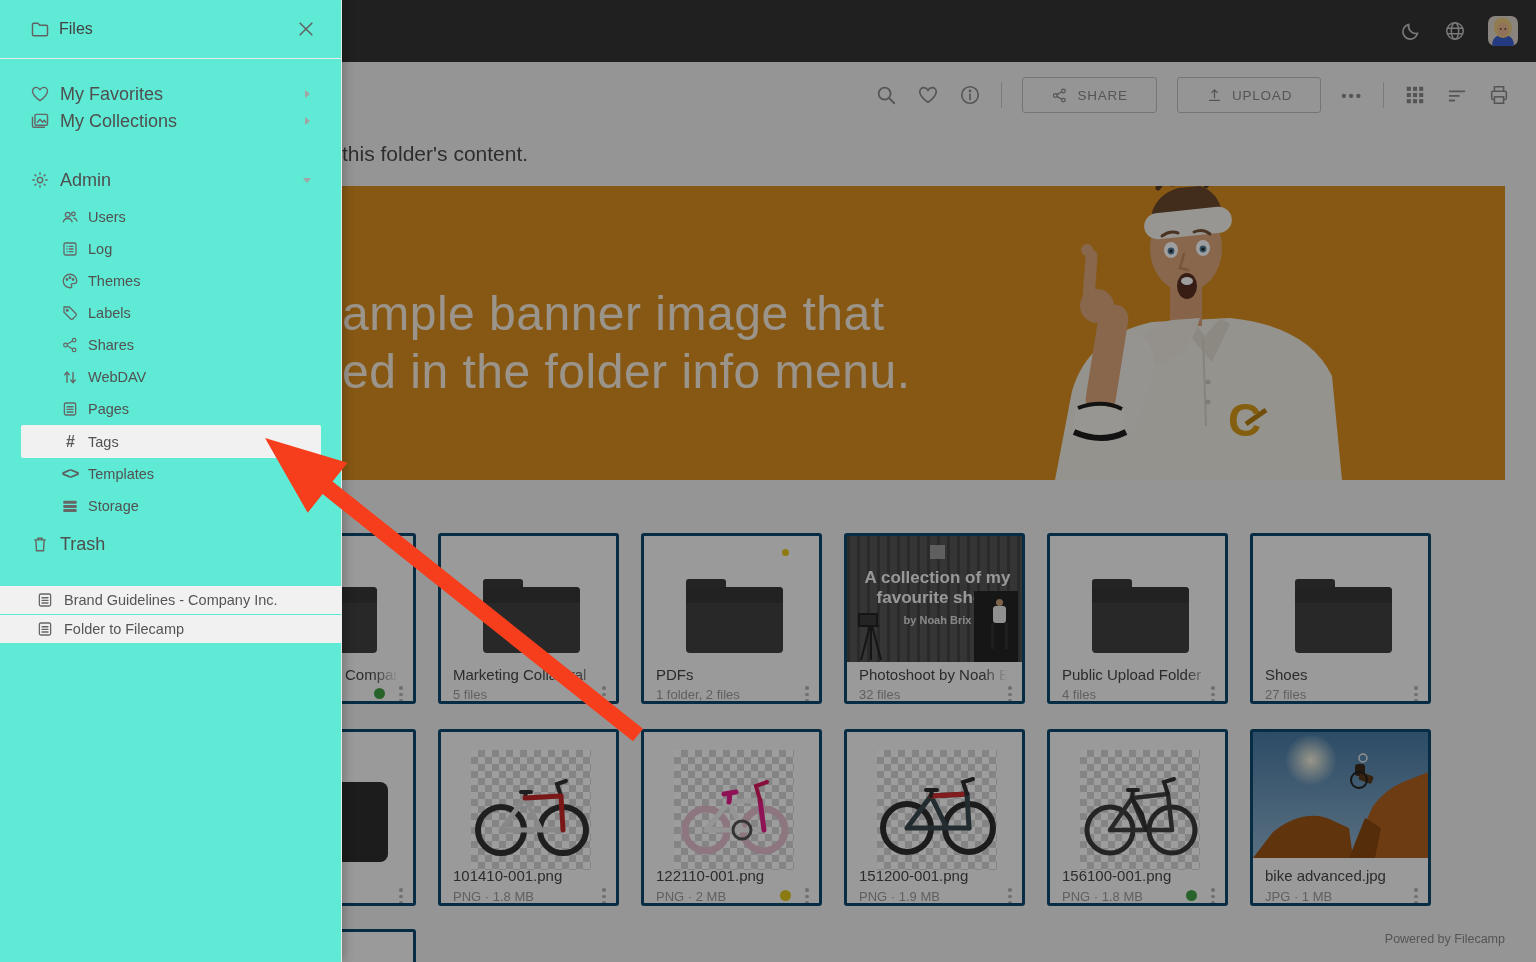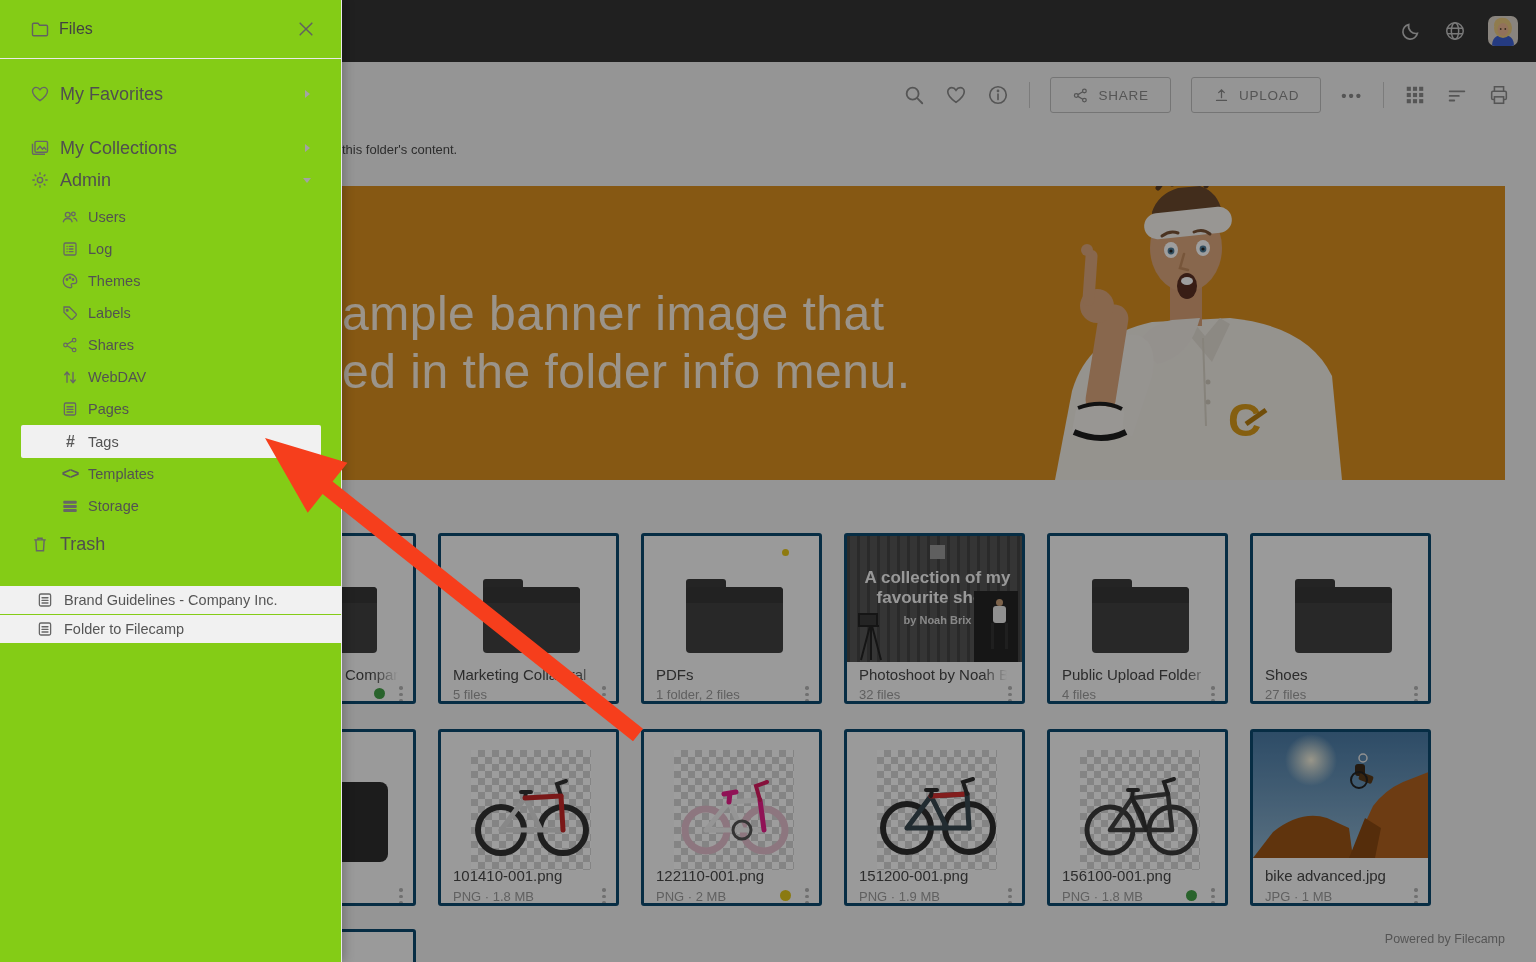--- a/index.html
+++ b/index.html
@@ -11,26 +11,26 @@
   .main { position:absolute; inset:0; z-index:1; }
   .topbar { position:absolute; left:0; top:0; width:1536px; height:62px; background:#343434; }
   .topbar-icons { position:absolute; right:18px; top:0; height:62px; display:flex; align-items:center; gap:22px; }
   .tico { width:22px; height:22px; display:block; }
   .avatar { width:30px; height:30px; border-radius:7px; overflow:hidden; display:block; }
 
   .toolbar { position:absolute; left:0; top:62px; width:1536px; height:66px; }
   .toolbar-right { position:absolute; right:26px; top:0; height:66px; display:flex; align-items:center; gap:20px; }
   .tbico { width:22px; height:22px; display:block; }
   .tb-sep { width:1px; height:26px; background:#c9c9c9; }
-  .tb-btn { height:36px; display:flex; align-items:center; gap:9px; padding:0 21px;
+  .tb-btn { height:36px; display:flex; align-items:center; gap:9px; padding:0 28px;
     border:1px solid #bdbdbd; border-radius:3px; color:#8a8a8a; font-size:13.5px;
     letter-spacing:.8px; background:transparent; }
   .tb-ellipsis { color:#8a8a8a; font-size:15px; letter-spacing:2px; font-weight:bold; }
 
-  .note { position:absolute; left:342px; top:142px; font-size:13px; color:#4a4a4a; }
+  .note { position:absolute; left:342px; top:142px; font-size:21px; color:#4a4a4a; }
 
   .banner { position:absolute; left:31px; top:186px; width:1474px; height:294px;
     background:#d98f20; overflow:hidden; }
   .banner-line { position:absolute; left:311px; font-size:48px; font-weight:300;
     color:rgba(255,255,255,.86); letter-spacing:.5px; white-space:nowrap; }
   .banner-line.l1 { top:100px; }
   .banner-line.l2 { top:158px; }
   .banner-man { position:absolute; left:1009px; top:0; }
 
   
@@ -78,21 +78,21 @@
   .ps-man::before { content:""; position:absolute; left:3px; top:-7px; width:7px; height:7px; border-radius:50%; background:#caa07a; }
   .ps-legs { position:absolute; right:20px; top:87px; width:17px; height:26px;
     border-left:3px solid #333; border-right:3px solid #333; }
 
   .powered { position:absolute; right:31px; top:932px; font-size:12.5px; color:#8a8a8a; }
 
   
   .overlay { position:absolute; inset:0; background:rgba(0,0,0,.38); z-index:5; }
 
   
-  .drawer { position:absolute; left:0; top:0; width:342px; height:962px; background:#84cc16;
+  .drawer { position:absolute; left:0; top:0; width:342px; height:962px; background:#5eead4;
     z-index:10; border-right:1px solid #e7e7e7; box-shadow:2px 0 10px rgba(0,0,0,.25); }
   .drawer-header { position:absolute; left:0; top:0; width:342px; height:59px;
     border-bottom:1px solid #e9e9e9; display:flex; align-items:center; }
   .dh-ico { margin-left:30px; width:20px; height:20px; }
   .dh-title { margin-left:9px; font-size:16px; color:#424242; }
   .dh-close { position:absolute; right:26px; top:19px; width:20px; height:20px; cursor:pointer; }
   .drow { position:absolute; left:0; width:342px; display:flex; align-items:center; color:#4f4f4f; }
   .drow.main { height:34px; font-size:18px; }
   .drow.sub { height:32px; font-size:14.5px; color:#525252; }
   .drow.page { height:28px; font-size:14.5px; color:#555; }
@@ -484,21 +484,21 @@
     <div class="drow main" style="top:77px">
       <svg class="ic" viewBox="0 0 24 24" fill="none" stroke="#666" stroke-width="1.7">
         <path d="M12 20 C5 15 3 11 3 8.4 3 5.9 5 4 7.4 4 9 4 10.8 4.9 12 6.8 13.2 4.9 15 4 16.6 4 19 4 21 5.9 21 8.4 21 11 19 15 12 20 Z"></path>
       </svg>
       <span class="lbl">My Favorites</span>
       <svg class="chev" viewBox="0 0 10 10">
           <path d="M3 1 L8 5 L3 9 Z" fill="#a3a3a3"></path>
         </svg>
     </div>
 
-    <div class="drow main" style="top:131px">
+    <div class="drow main" style="top:104px">
       <svg class="ic" viewBox="0 0 24 24" fill="none" stroke="#666" stroke-width="1.7">
         <rect x="6" y="4" width="15" height="13" rx="1.5"></rect>
         <path d="M3 7 v11 a1.5 1.5 0 0 0 1.5 1.5 H18"></path>
         <path d="M8.5 14 l3.5 -4 3 3.4 2 -2.2 2.5 2.8"></path>
       </svg>
       <span class="lbl">My Collections</span>
       <svg class="chev" viewBox="0 0 10 10">
           <path d="M3 1 L8 5 L3 9 Z" fill="#a3a3a3"></path>
         </svg>
     </div>

